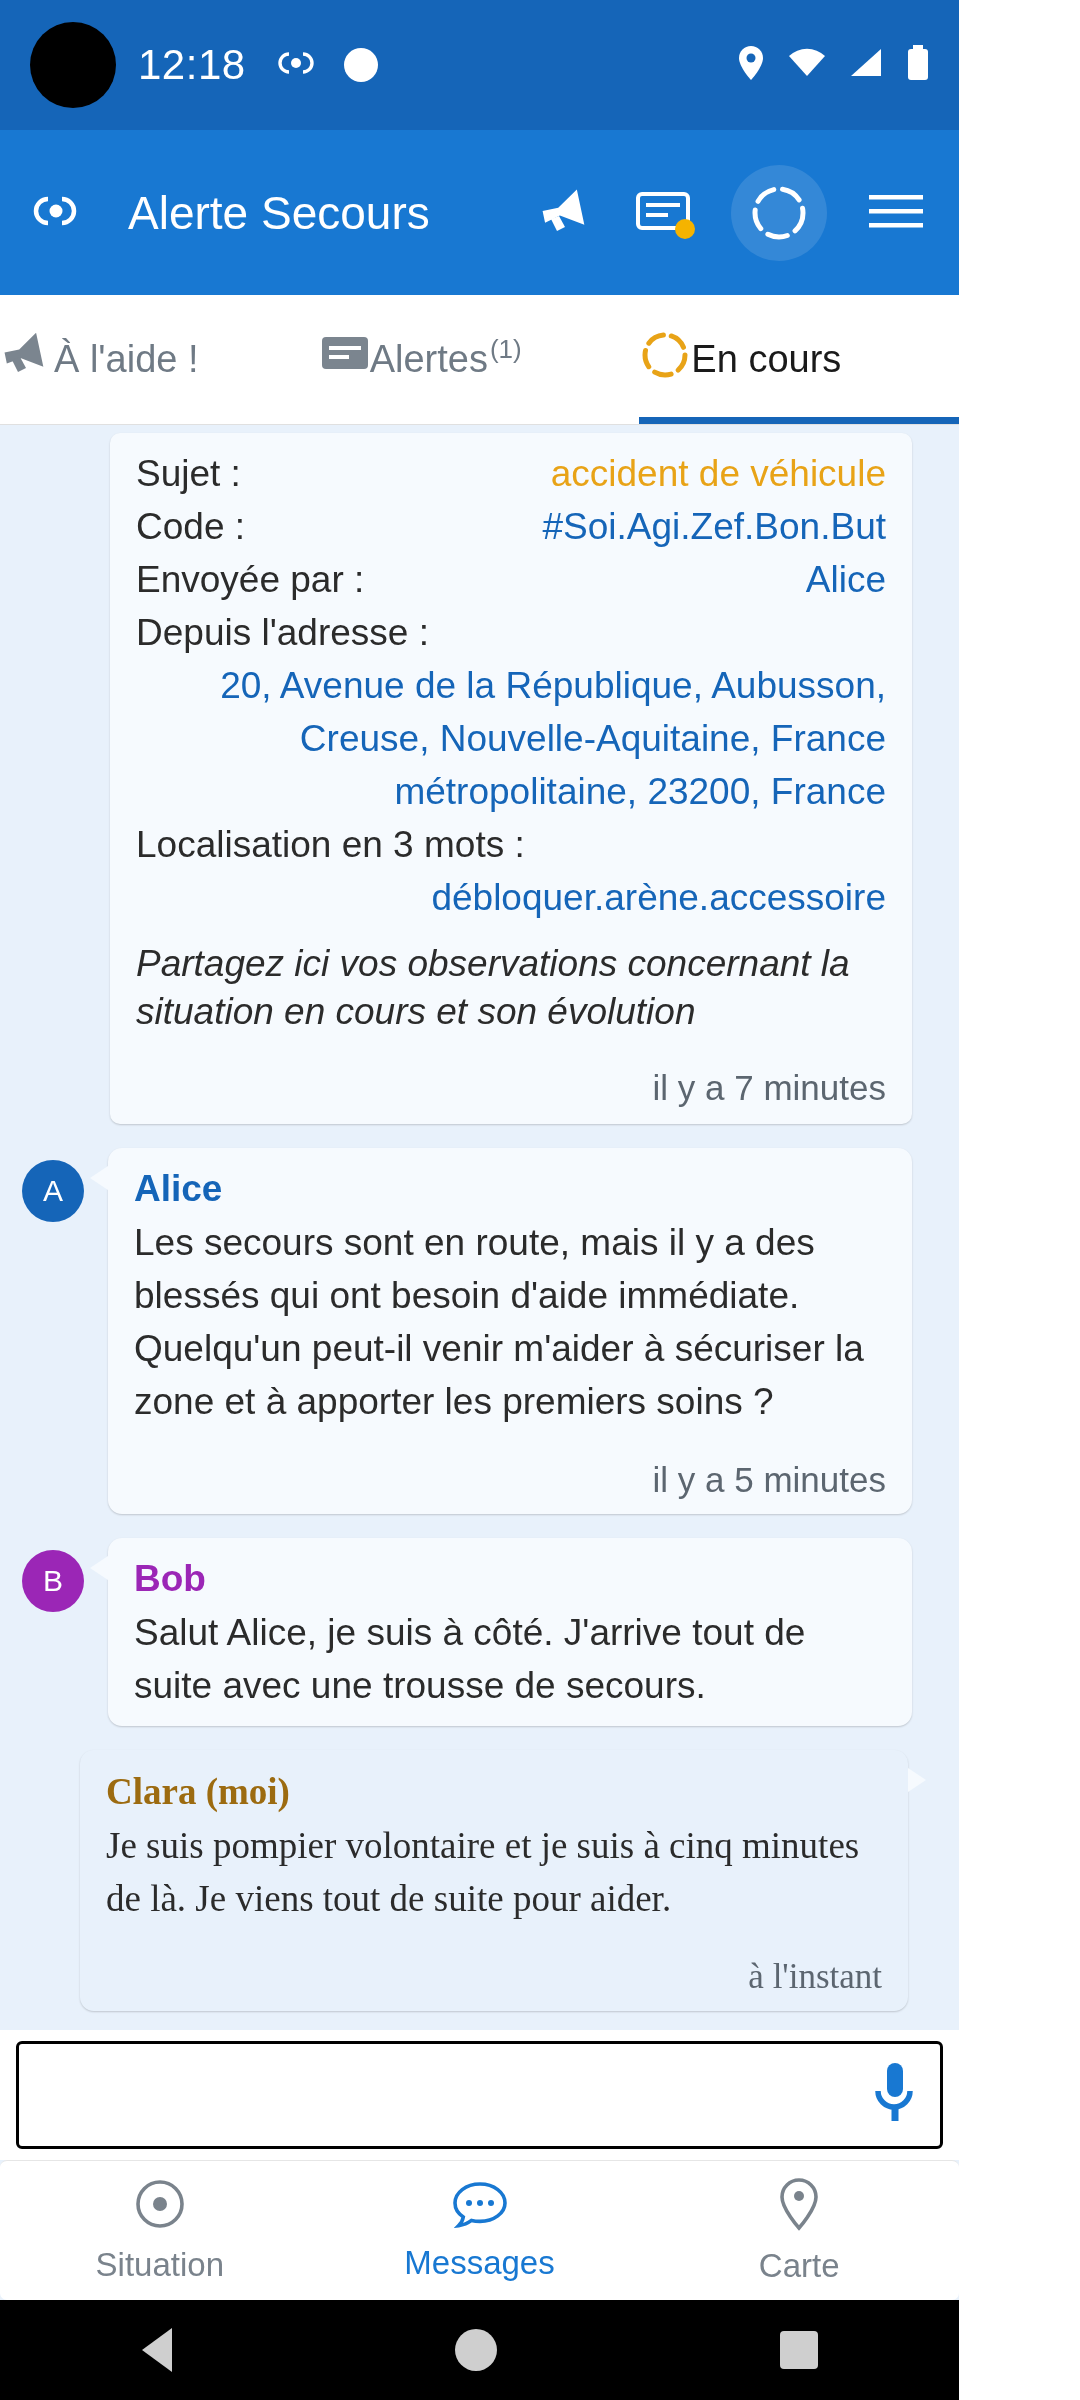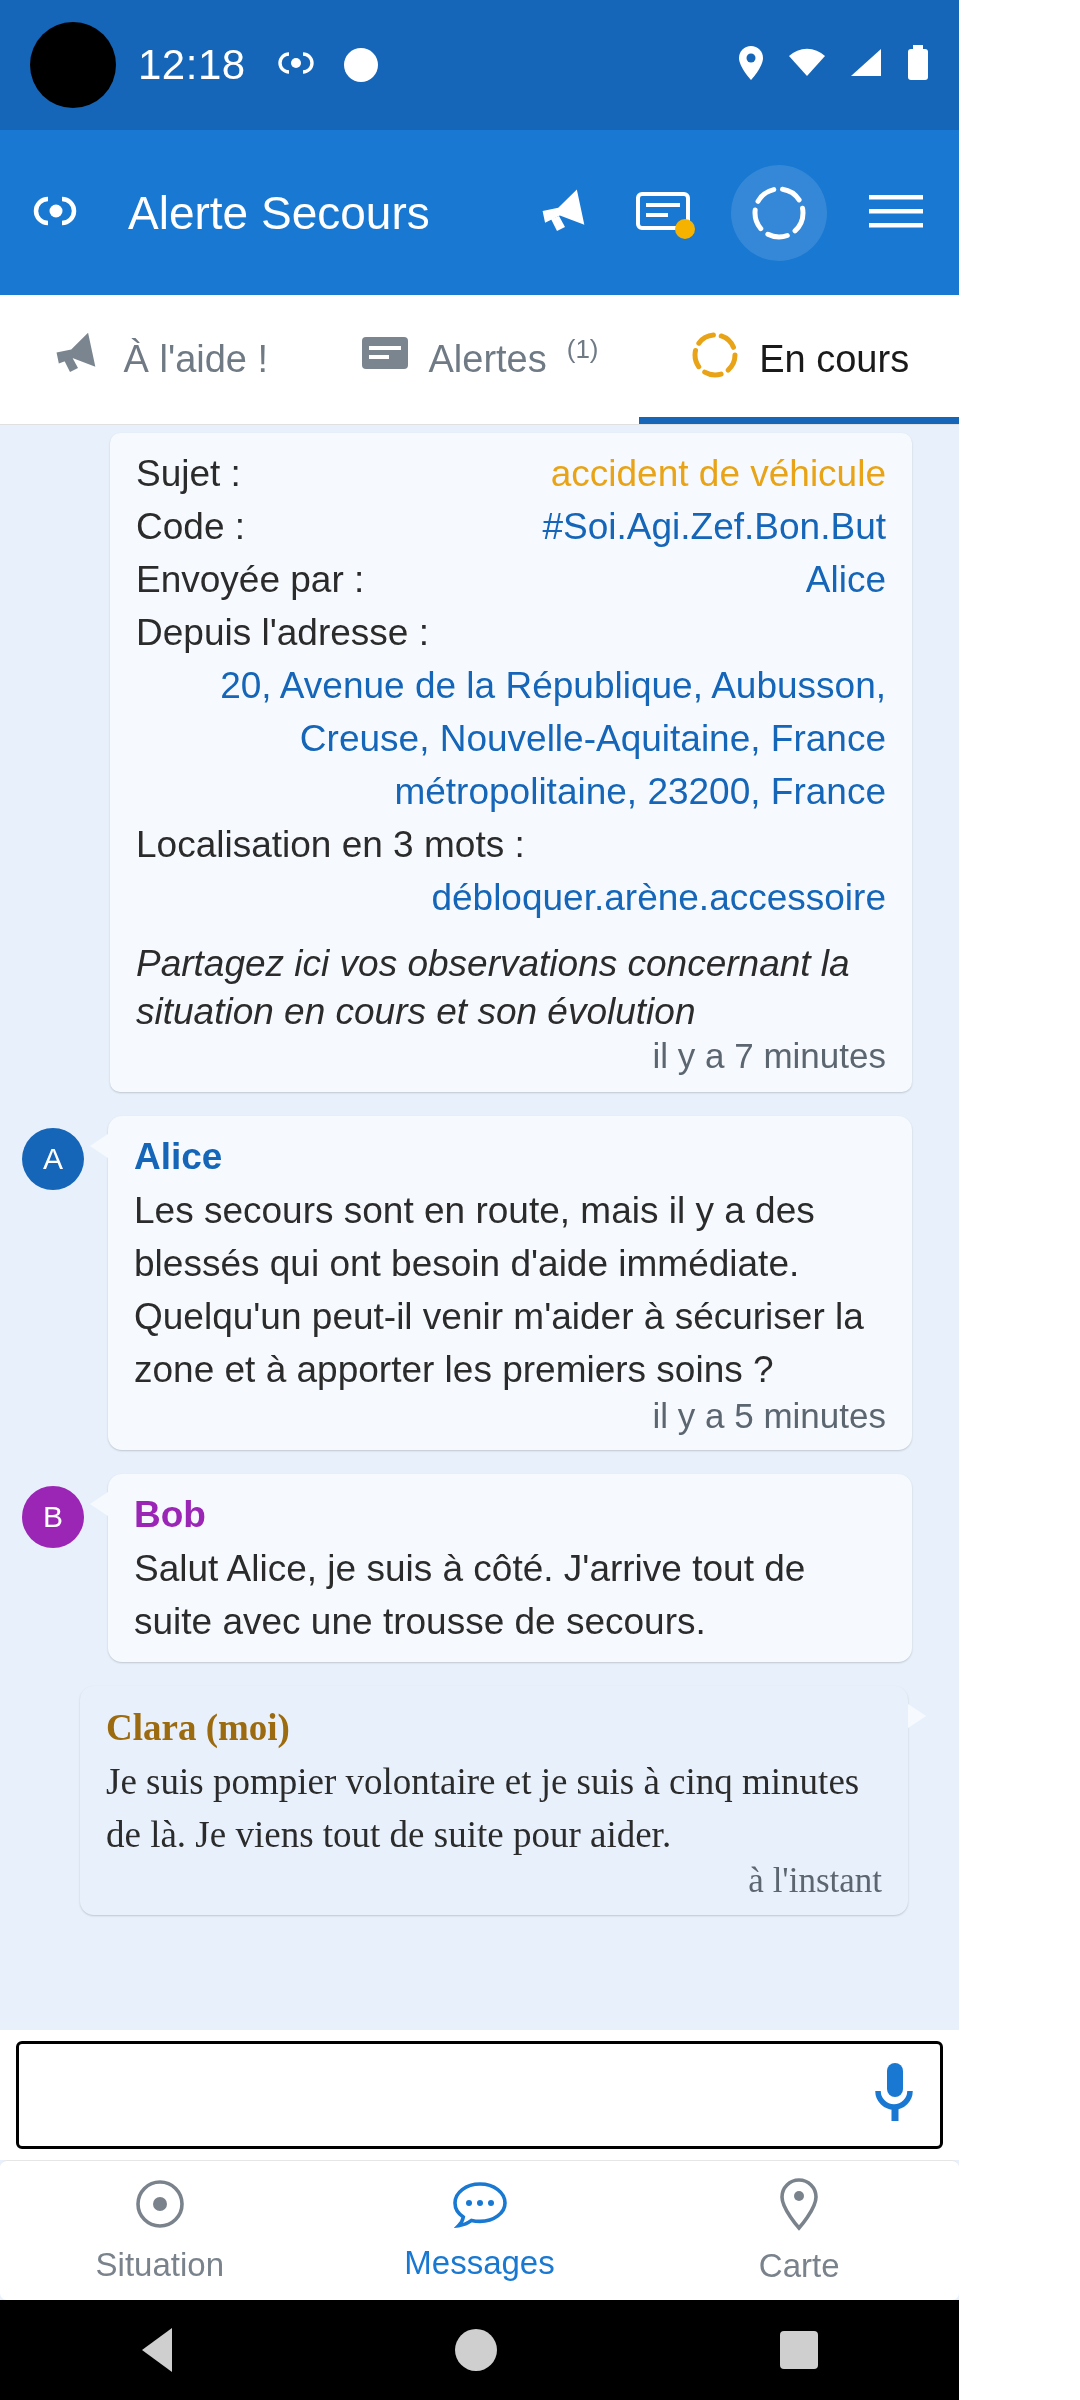--- a/index.html
+++ b/index.html
@@ -99,22 +99,20 @@
     height: 130px;
     background: #ffffff;
     display: flex;
     flex: 0 0 130px;
     border-bottom: 1px solid #e0e0e0;
   }
   .tab {
     flex: 1;
     display: flex;
     align-items: center;
-    justify-content: center;
-    gap: 18px;
     font-size: 38px;
     color: #6f7a85;
     position: relative;
   }
   .tab.active { color: #1a1a1a; }
   .tab.active::after {
     content: "";
     position: absolute;
     left: 0; right: 0; bottom: 0;
     height: 7px;
@@ -178,21 +176,21 @@
     font-style: italic;
     font-size: 37px;
     line-height: 48px;
     color: #2b2b2b;
     margin-top: 16px;
   }
   .time {
     text-align: right;
     color: #5c6670;
     font-size: 35px;
-    margin-top: 0;
+    margin-top: 32px;
   }
 
   .msg-row {
     display: flex;
     align-items: flex-start;
     margin: 24px 36px 0 22px;
   }
   .avatar {
     width: 62px; height: 62px;
     border-radius: 50%;

